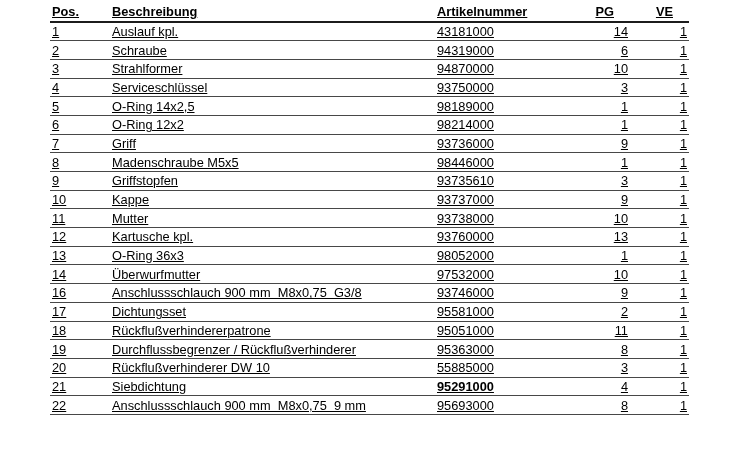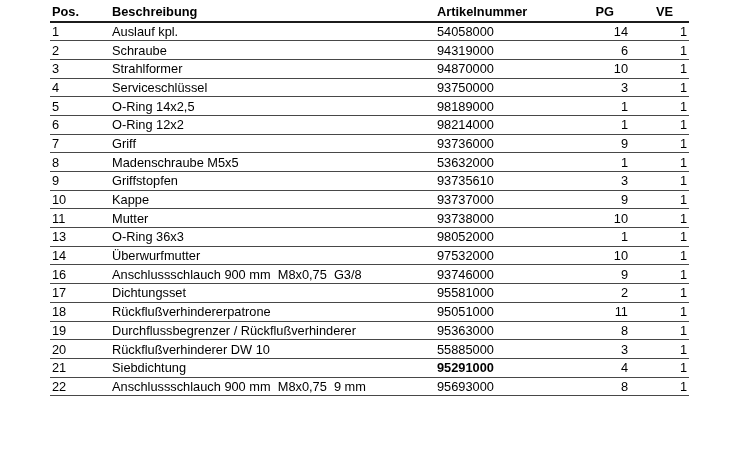--- a/index.html
+++ b/index.html
@@ -15,20 +15,21 @@
     font-size: 12.8px;
     color: #000000;
     overflow: hidden;
   }
   .page {
     width: 730px;
     height: 457px;
     padding-left: 50px;
     padding-top: 2px;
     background: #ffffff;
+    text-decoration: underline;
   }
   table.parts-table {
     width: 639px;
     border-collapse: collapse;
     table-layout: fixed;
   }
   col.c-pos  { width: 60px; }
   col.c-desc { width: 325px; }
   col.c-art  { width: 155px; }
   col.c-pg   { width: 40px; }
@@ -80,21 +81,21 @@
         <th>Beschreibung</th>
         <th>Artikelnummer</th>
         <th class="num">PG</th>
         <th class="num">VE</th>
       </tr>
     </thead>
     <tbody id="parts-body">
         <tr>
           <td>1</td>
           <td>Auslauf kpl.</td>
-          <td>54058000</td>
+          <td>43181000</td>
           <td class="num">14</td>
           <td class="num">1</td>
         </tr>
         <tr>
           <td>2</td>
           <td>Schraube</td>
           <td>94319000</td>
           <td class="num">6</td>
           <td class="num">1</td>
         </tr>
@@ -129,21 +130,21 @@
         <tr>
           <td>7</td>
           <td>Griff</td>
           <td>93736000</td>
           <td class="num">9</td>
           <td class="num">1</td>
         </tr>
         <tr>
           <td>8</td>
           <td>Madenschraube M5x5</td>
-          <td>53632000</td>
+          <td>98446000</td>
           <td class="num">1</td>
           <td class="num">1</td>
         </tr>
         <tr>
           <td>9</td>
           <td>Griffstopfen</td>
           <td>93735610</td>
           <td class="num">3</td>
           <td class="num">1</td>
         </tr>
@@ -152,20 +153,27 @@
           <td>Kappe</td>
           <td>93737000</td>
           <td class="num">9</td>
           <td class="num">1</td>
         </tr>
         <tr>
           <td>11</td>
           <td>Mutter</td>
           <td>93738000</td>
           <td class="num">10</td>
+          <td class="num">1</td>
+        </tr>
+        <tr>
+          <td>12</td>
+          <td>Kartusche kpl.</td>
+          <td>93760000</td>
+          <td class="num">13</td>
           <td class="num">1</td>
         </tr>
         <tr>
           <td>13</td>
           <td>O-Ring 36x3</td>
           <td>98052000</td>
           <td class="num">1</td>
           <td class="num">1</td>
         </tr>
         <tr>

